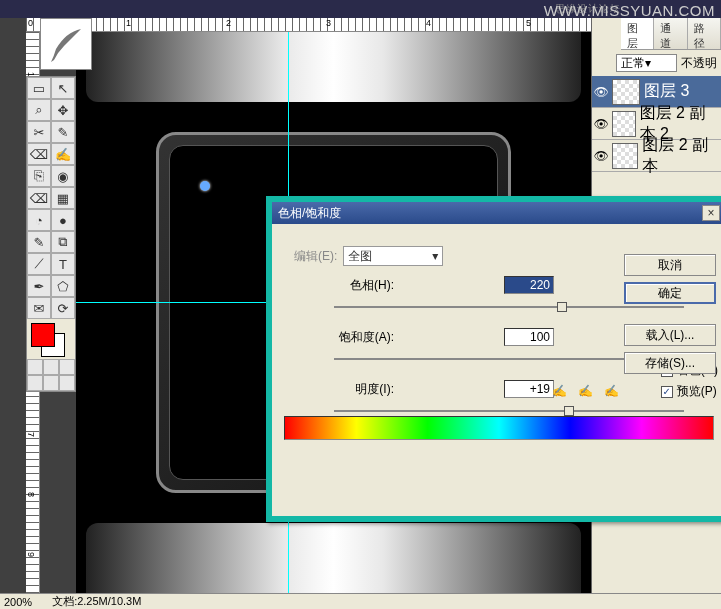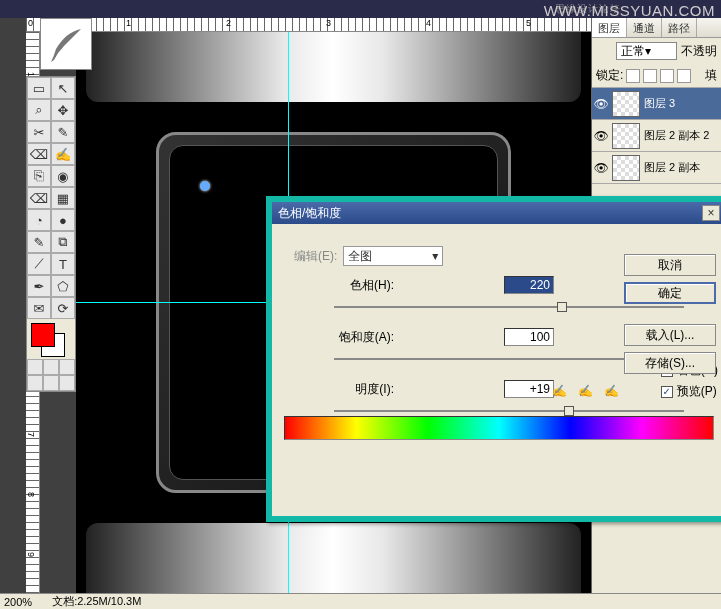--- a/index.html
+++ b/index.html
@@ -42,33 +42,33 @@
 .screen-frame { position: absolute; top: 100px; left: 80px; right: 80px; bottom: 100px; border: 3px solid #888; border-radius: 20px; background: linear-gradient(135deg, #333, #111); }
 .screen-inner { position: absolute; inset: 10px; border-radius: 14px; background: #000; border: 1px solid #555; }
 .highlight { position: absolute; top: 35px; left: 30px; width: 10px; height: 10px; background: #6af; border-radius: 50%; box-shadow: 0 0 3px #fff; }
 
 
 .statusbar { position: absolute; bottom: 0; left: 0; right: 0; height: 16px; background: #ece9d8; border-top: 1px solid #888; display: flex; align-items: center; padding: 0 4px; gap: 20px; }
 .statusbar span { font-size: 11px; color: #000; }
 
 
 .right-panels { position: absolute; top: 18px; right: 0; width: 130px; bottom: 16px; background: #ece9d8; border-left: 1px solid #666; }
-.panel-header { height: 20px; background: linear-gradient(#f5f5f0, #e0ddd0); border-bottom: 1px solid #999; display: flex; }
+.panel-header { height: 32px; background: linear-gradient(#f5f5f0, #e0ddd0); border-bottom: 1px solid #999; display: flex; margin-left: 29px; }
 .panel-tab { padding: 3px 6px; font-size: 11px; color: #333; border-right: 1px solid #aaa; cursor: pointer; }
 .panel-tab.active { background: #fff; }
 .blend-row { padding: 4px; display: flex; align-items: center; gap: 4px; }
 .blend-select { flex: 1; height: 18px; border: 1px solid #888; background: #fff; display: flex; align-items: center; padding: 0 4px; font-size: 11px; margin-left: 20px; }
 .lock-row { padding: 3px 4px; display: flex; align-items: center; gap: 3px; font-size: 11px; border-bottom: 1px solid #aaa; }
 .lock-icon { width: 14px; height: 14px; border: 1px solid #999; background: #fff; }
 .layers { }
 .layer { display: flex; align-items: center; height: 32px; border-bottom: 1px solid #aaa; padding: 0 2px; gap: 4px; }
 .layer.selected { background: #4a6a9a; color: #fff; }
 .eye { width: 14px; height: 14px; display: flex; align-items: center; justify-content: center; }
 .thumb { width: 28px; height: 26px; background: #fff; border: 1px solid #666; background-image: repeating-conic-gradient(#ddd 0 25%, #fff 0 50%); background-size: 8px 8px; }
-.layer-name { font-size: 11px; }
+.layer-name { font-size: 16px; }
 
 
 .watermark { position: absolute; top: 2px; right: 100px; color: #888; font-size: 10px; letter-spacing: 1px; z-index: 2; }
 .watermark2 { position: absolute; top: 2px; right: 6px; color: #ccc; font-size: 15px; letter-spacing: 0.5px; z-index: 7; }
 
 
 .dialog { position: absolute; top: 196px; left: 266px; width: 466px; height: 326px; background: #ece9d8; border: 6px solid #14b8a6; z-index: 10; box-shadow: 2px 2px 4px rgba(0,0,0,0.4); }
 .dialog-title { height: 22px; background: linear-gradient(#4a6aaa, #2a4a8a); color: #fff; display: flex; align-items: center; padding: 0 6px; font-size: 12px; justify-content: space-between; }
 .dialog-close { width: 18px; height: 16px; background: #ece9d8; border: 1px solid #888; color: #333; display: flex; align-items: center; justify-content: center; cursor: pointer; font-family: Arial; }
 .dialog-body { padding: 22px; position: relative; }
@@ -202,28 +202,20 @@
     <div class="panel-tab">通道</div>
     <div class="panel-tab">路径</div>
   </div>
   <div class="blend-row">
     <div class="blend-select">
       <span>正常</span>
         <span>▾</span>
     </div>
     <span>不透明</span>
   </div>
-  <div class="lock-row">
-    <span>锁定:</span>
-    <div class="lock-icon"></div>
-    <div class="lock-icon"></div>
-    <div class="lock-icon"></div>
-    <div class="lock-icon"></div>
-    <span style="margin-left:auto">填</span>
-  </div>
   <div class="layers">
     <div class="layer selected">
       <div class="eye">👁</div>
       <div class="thumb"></div>
       <div class="layer-name">图层 3</div>
     </div>
     <div class="layer">
       <div class="eye">👁</div>
       <div class="thumb"></div>
       <div class="layer-name">图层 2 副本 2</div>

